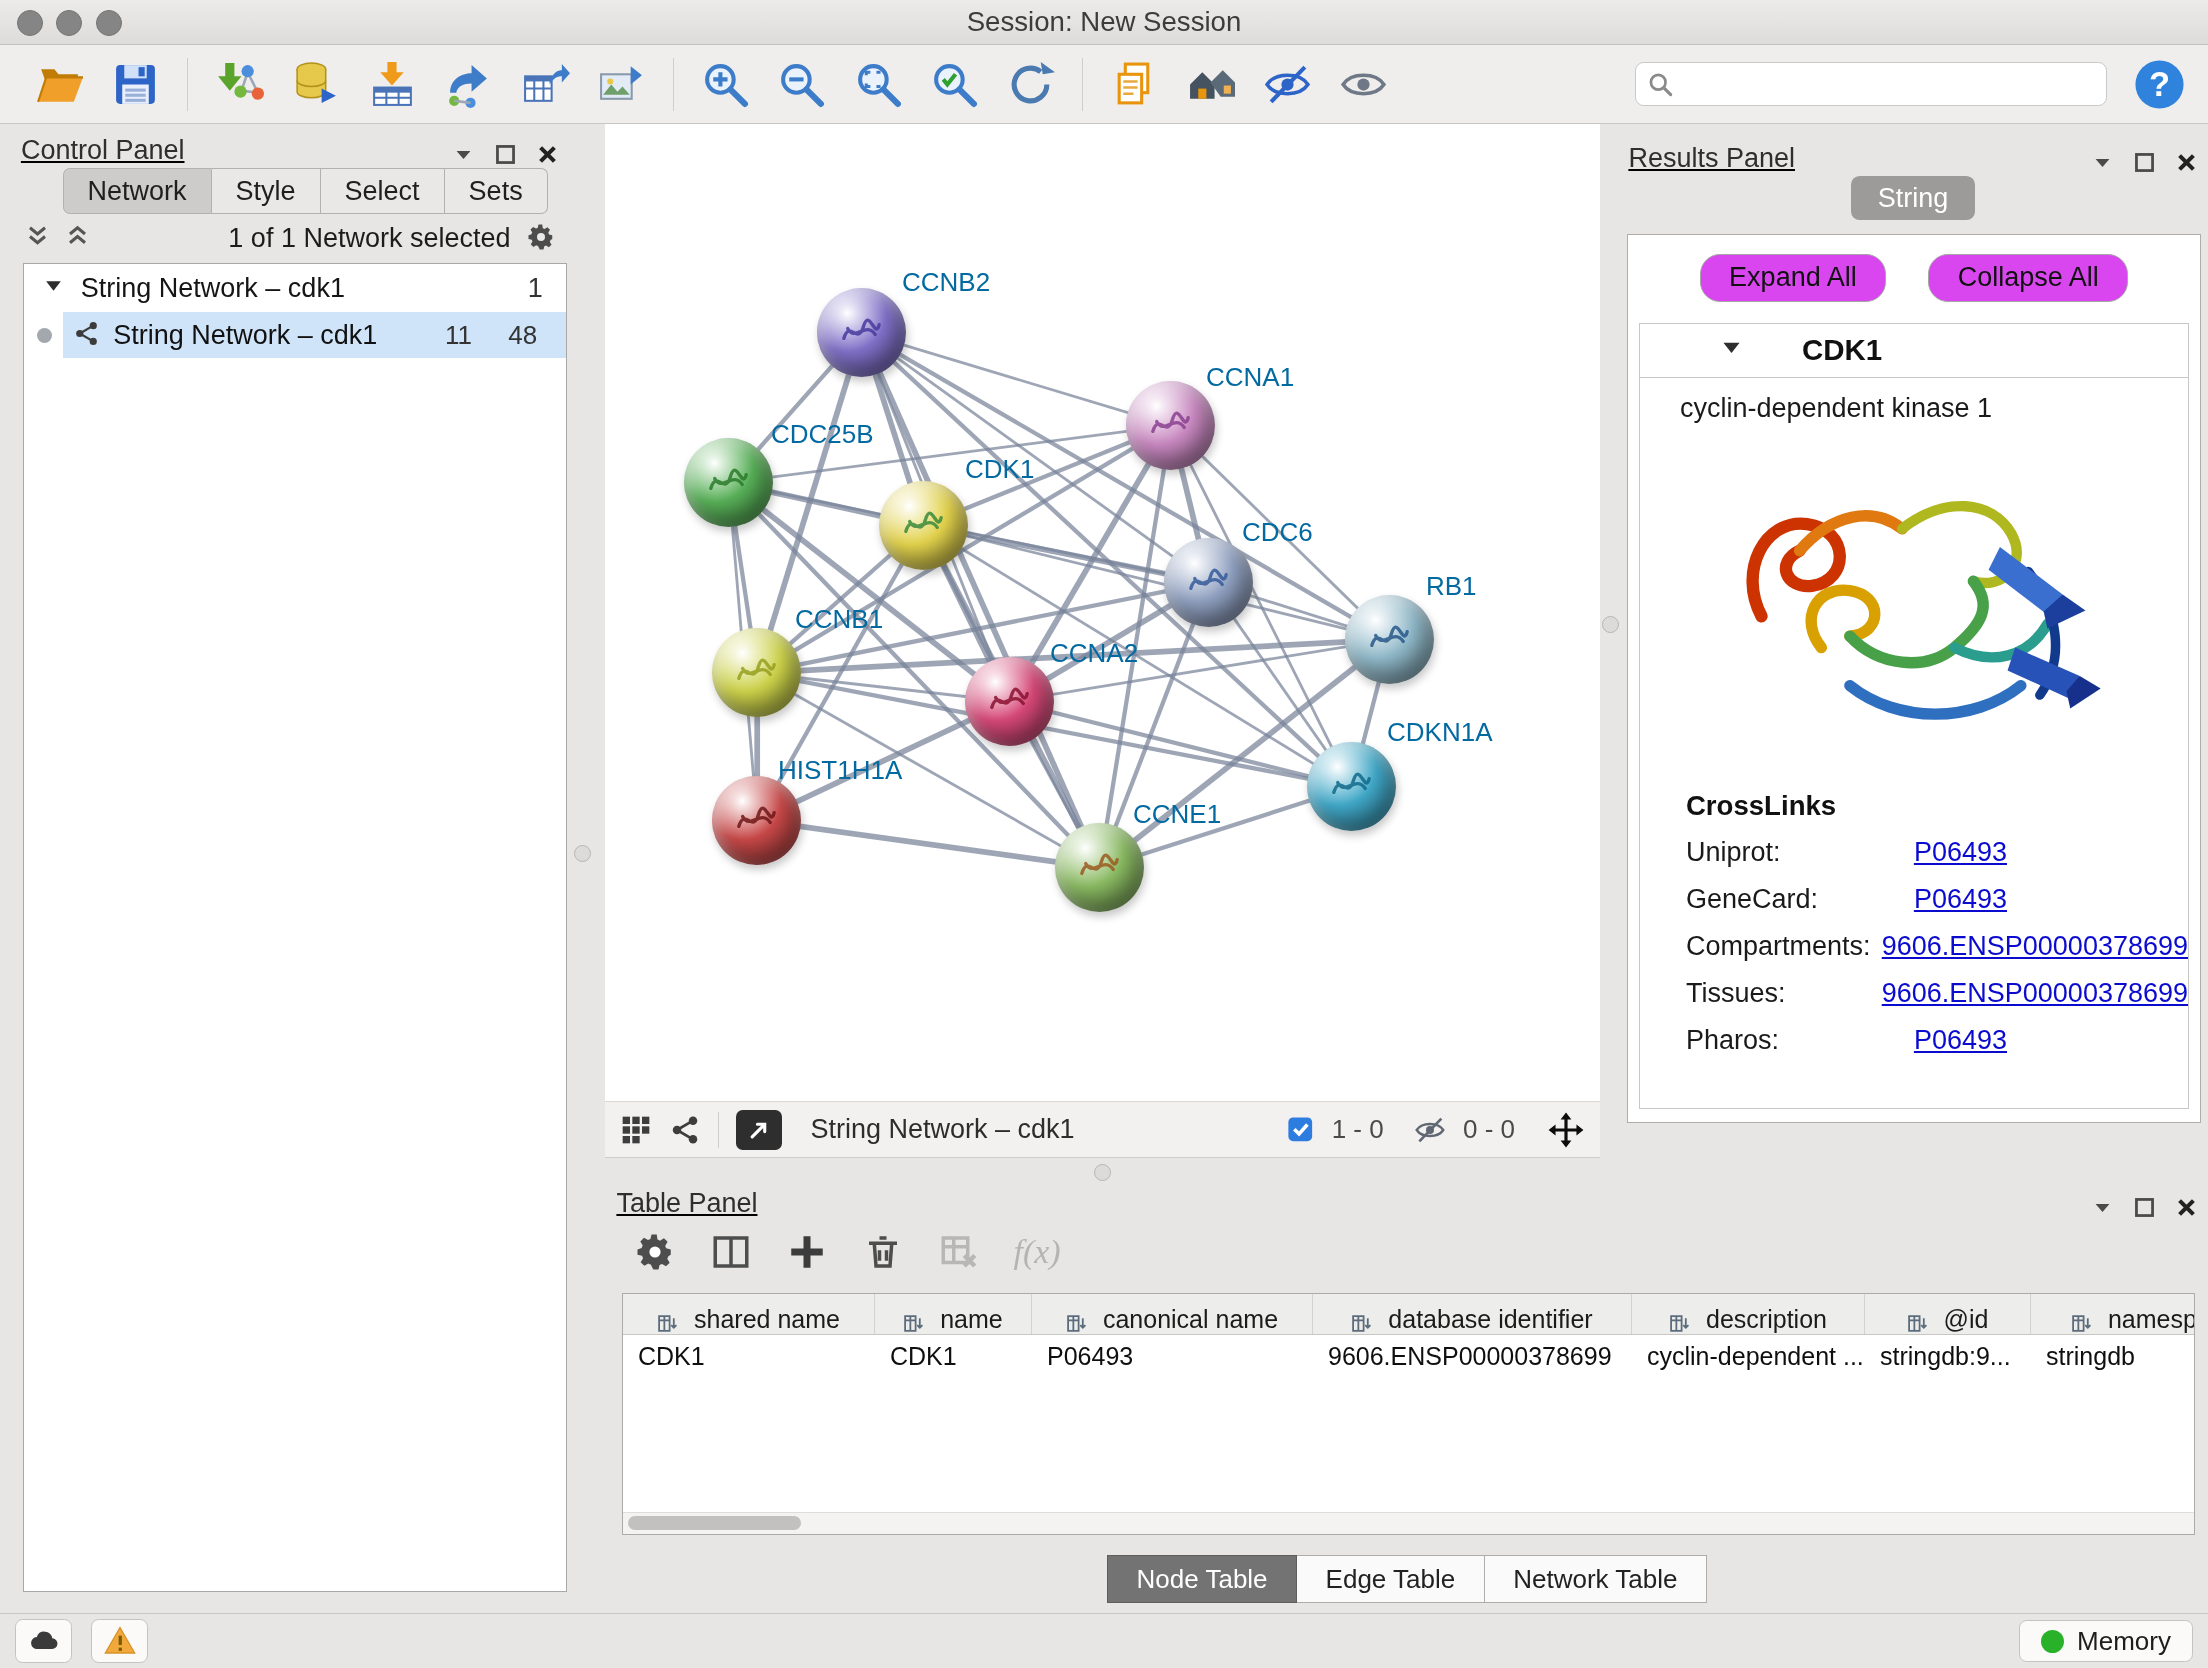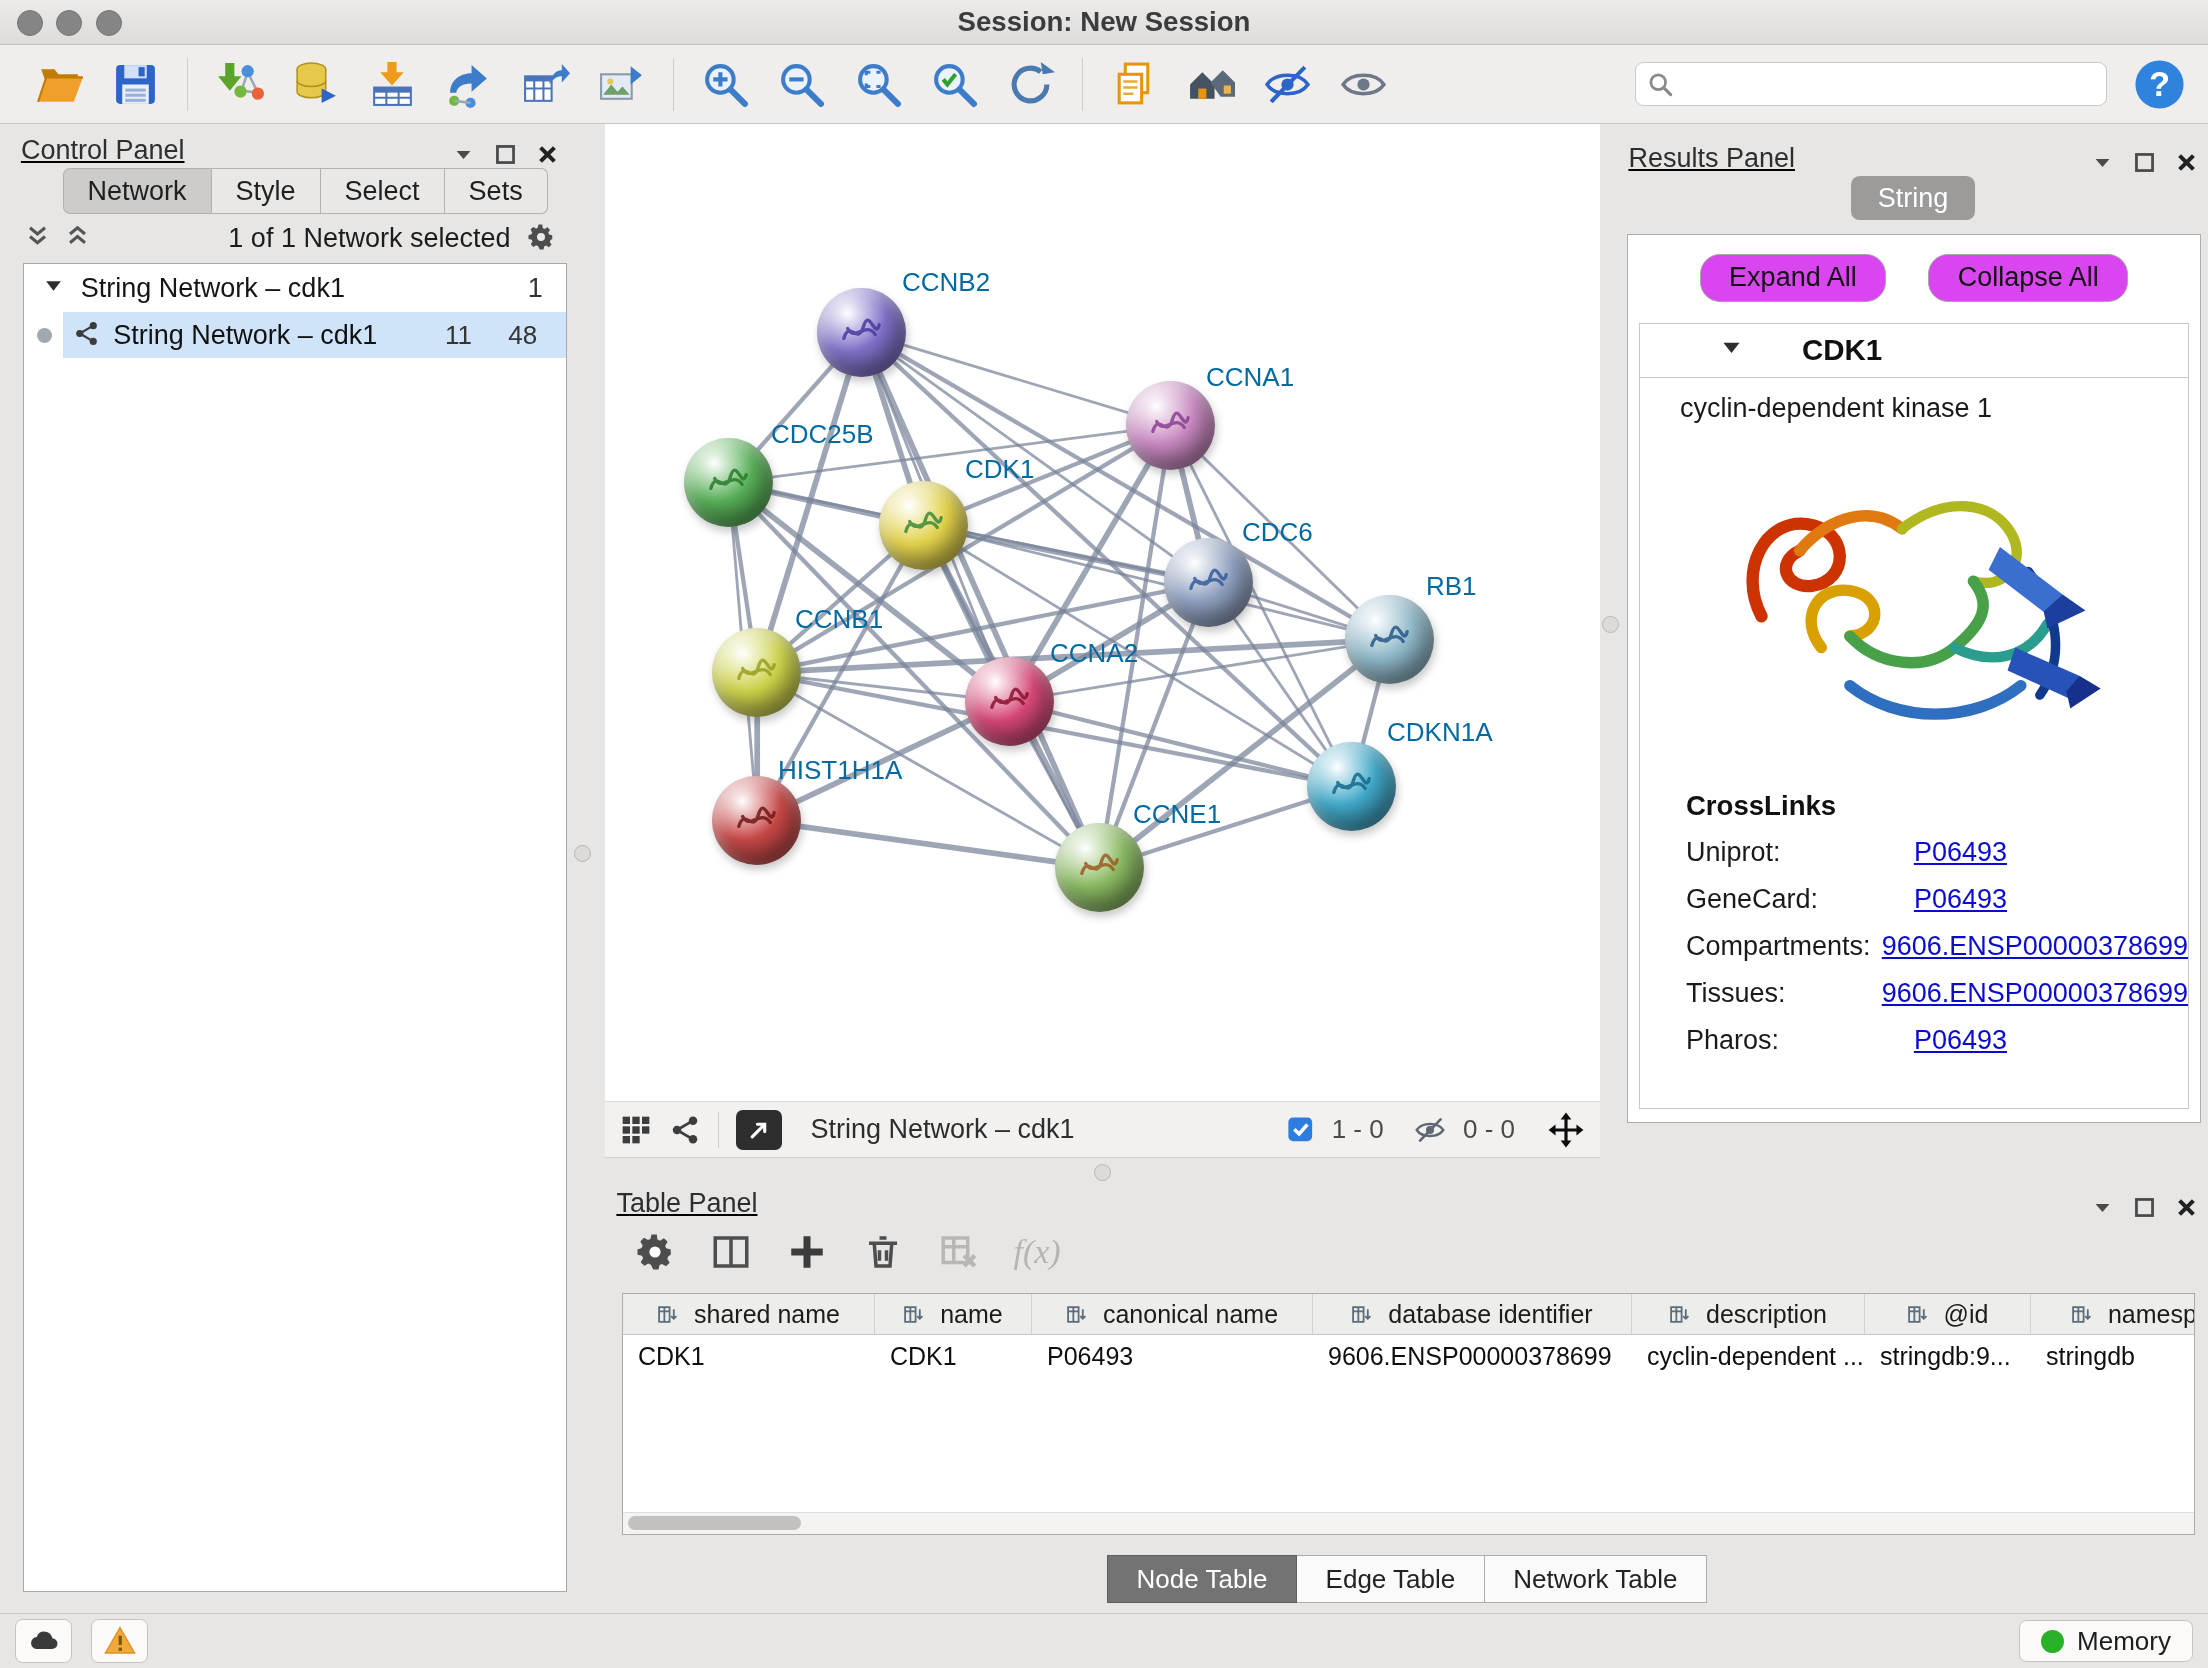--- a/index.html
+++ b/index.html
@@ -3,21 +3,21 @@
 <meta charset="utf-8">
 <style>
   html,body{margin:0;padding:0;}
   body{font-family:"Liberation Sans",sans-serif;background:#bfbfbf;}
   #app{position:relative;width:2208px;height:1668px;background:#e7e6e5;overflow:hidden;}
 
   
   .titlebar{position:absolute;top:0;left:0;right:0;height:44px;background:linear-gradient(#ecebea,#dddcdb);border-bottom:1px solid #c2c1c0;display:flex;align-items:center;justify-content:center;}
   .traffic{position:absolute;left:17px;top:9.5px;display:flex;gap:13.3px;}
   .tl{width:24px;height:24px;border-radius:50%;background:#858585;border:1px solid #747474;}
-  .win-title{font-size:27.6px;font-weight:bold;color:#3c3c3c;}
+  .win-title{font-size:27.6px;font-weight:normal;color:#3c3c3c;}
 
   
   .toolbar{position:absolute;top:45px;left:0;right:0;height:79px;background:#efeeec;border-bottom:1px solid #c7c6c5;display:flex;align-items:center;padding:0 21px;box-sizing:border-box;}
   .tbtn{width:63px;height:63px;display:flex;align-items:center;justify-content:center;margin:0 6.7px;cursor:pointer;}
   .tbtn svg{width:49px;height:49px;}
   .tsep{width:1px;height:53px;background:#cfcecd;margin:0 13.3px;}
   .searchbox{margin-left:auto;width:472px;height:44px;background:#fff;border:1.9px solid #c8c8c8;border-radius:8.6px;display:flex;align-items:center;padding:0 11.4px;box-sizing:border-box;}
   .searchbox svg{width:27px;height:27px;margin-right:9.5px;flex:none;}
   .searchbox input{border:none;outline:none;flex:1;font-size:26px;font-family:"Liberation Sans",sans-serif;background:transparent;color:#222;}
   .helpbtn{width:55px;height:55px;margin-left:25px;display:flex;align-items:center;justify-content:center;cursor:pointer;}
@@ -82,21 +82,21 @@
   .cl-val{color:#0b0bd0;text-decoration:underline;cursor:pointer;}
 
   
   #table-panel{position:absolute;left:605px;top:1177px;width:1604px;height:430px;}
   .tp-toolbar{margin:5.7px 0 0 28.5px;height:55px;display:flex;align-items:center;gap:34px;}
   .tp-toolbar span{display:flex;cursor:pointer;}
   .tp-toolbar svg{width:42px;height:42px;}
   .fx{font-family:"Liberation Serif",serif;font-style:italic;font-size:34px;color:#b5b4b3;}
   .tbl-wrap{position:absolute;left:17px;top:116px;width:1571px;height:240px;border:1px solid #acabaa;background:#fff;overflow:hidden;}
   .thead{display:flex;height:40px;background:#ededeb;border-bottom:1px solid #c8c7c6;width:1712px;}
-  .th{display:flex;align-items:center;justify-content:center;gap:16px;border-right:1px solid #d3d2d1;font-size:25px;color:#1b1b1b;box-sizing:border-box;cursor:pointer;overflow:hidden;white-space:nowrap;flex:none;}
+  .th{display:flex;align-items:flex-end;justify-content:center;gap:16px;border-right:1px solid #d3d2d1;font-size:25px;color:#1b1b1b;box-sizing:border-box;cursor:pointer;overflow:hidden;white-space:nowrap;flex:none;}
   .trow{display:flex;height:42px;width:1712px;cursor:pointer;}
   .td{display:flex;align-items:center;padding-left:15px;font-size:25px;color:#0f0f0f;box-sizing:border-box;overflow:hidden;white-space:nowrap;flex:none;}
   .c1{width:252px;}.c2{width:157px;}.c3{width:281px;}.c4{width:319px;}.c5{width:233px;}.c6{width:166px;}.c7{width:247px;}
   .hscroll{position:absolute;left:0;right:0;bottom:0;height:21px;background:#f4f3f2;border-top:1px solid #ddd;}
   .hthumb{margin:2.9px 0 0 4.8px;width:173px;height:14.3px;background:#c2c1c0;border-radius:7.6px;cursor:pointer;}
   .tp-tabs{position:absolute;bottom:3.8px;left:50%;transform:translateX(-50%);display:flex;}
   .ttab{height:46px;display:flex;align-items:center;padding:0 28.5px;border:1px solid #aeadac;border-left:none;font-size:26px;background:#fbfafa;color:#222;cursor:pointer;}
   .ttab:first-child{border-left:1px solid #aeadac;}
   .ttab.active{background:#737373;color:#fff;border-color:#5f5e5d;}
 

